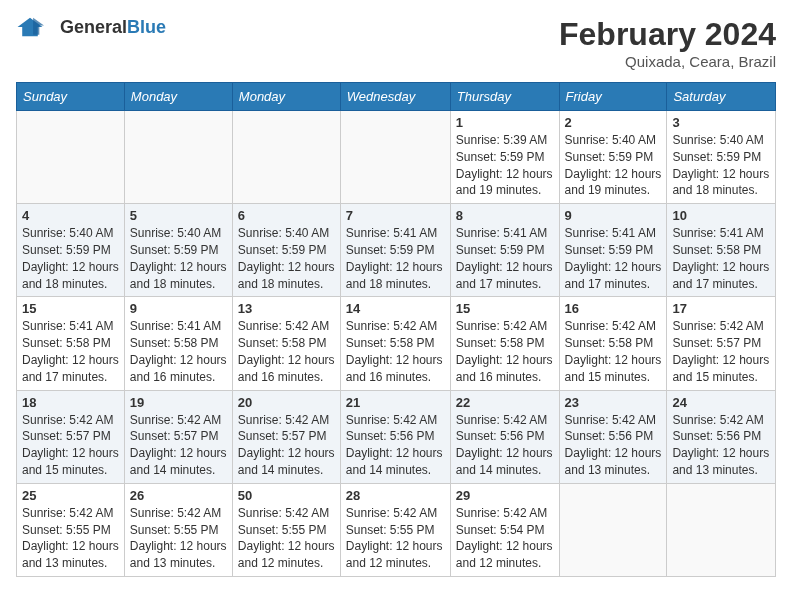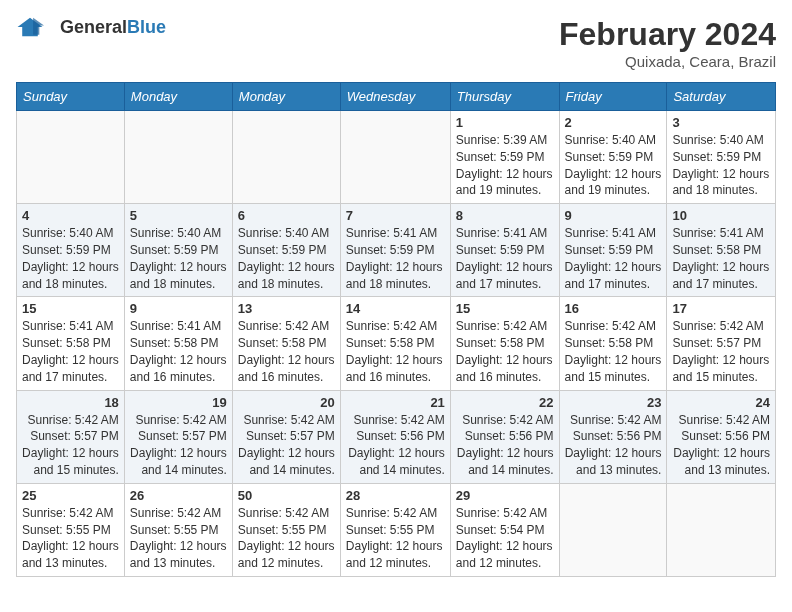--- a/index.html
+++ b/index.html
@@ -246,21 +246,21 @@
 and 15 minutes.</div>
         </td>
         <td>
           <span class="day-number">17</span>
           <div class="day-info" style="white-space: pre-line;">Sunrise: 5:42 AM
 Sunset: 5:57 PM
 Daylight: 12 hours
 and 15 minutes.</div>
         </td>
       </tr>
-      <tr style="background-color: #a3a3a3; text-align: right;">
+      <tr style="background-color: #a3a3a3;">
         <td style="background-color: rgb(240, 244, 248);">
           <span class="day-number">18</span>
           <div class="day-info" style="white-space: pre-line;">Sunrise: 5:42 AM
 Sunset: 5:57 PM
 Daylight: 12 hours
 and 15 minutes.</div>
         </td>
         <td style="background-color: rgb(240, 244, 248);">
           <span class="day-number">19</span>
           <div class="day-info" style="white-space: pre-line;">Sunrise: 5:42 AM

